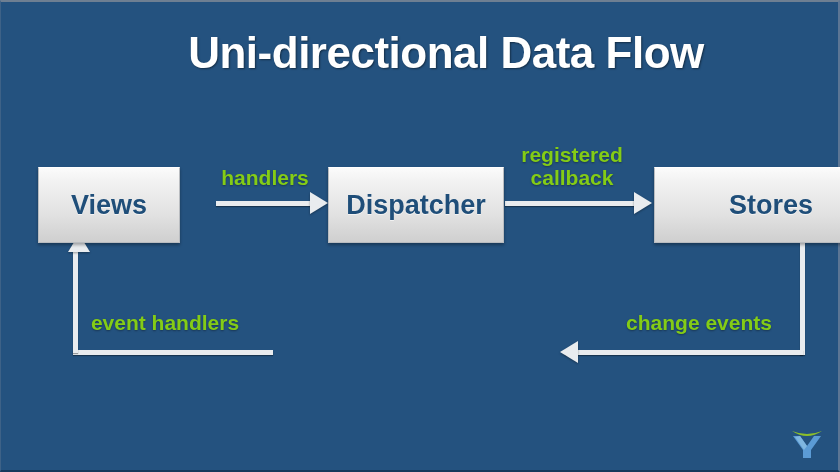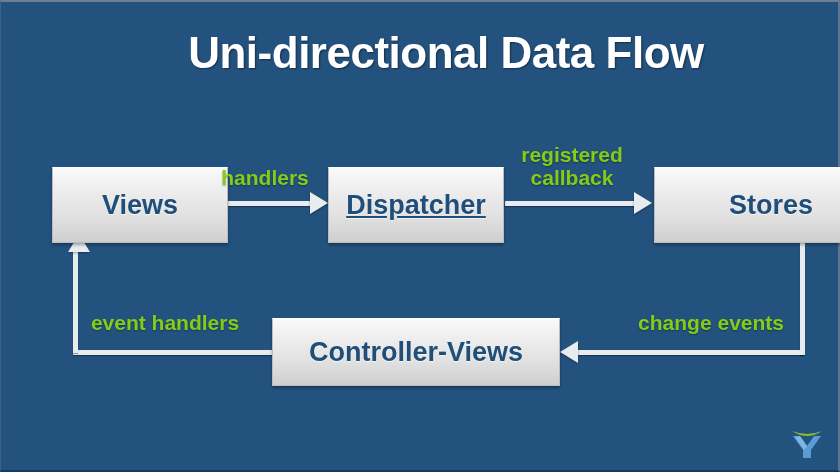--- a/index.html
+++ b/index.html
@@ -56,22 +56,22 @@
     font-weight: bold;
     box-sizing: border-box;
   }
   .node-label {
     color: #1f4e79;
     font-weight: bold;
     text-shadow: 0 1px 0 rgba(255,255,255,0.6);
     white-space: nowrap;
   }
 
-  #node-views      { left: 52px;  top: 167px; width: 176px; height: 76px; }
-  #node-dispatcher { left: 328px; top: 167px; width: 176px; height: 76px; text-decoration: underline; }
+  #node-views      { left: 38px;  top: 167px; width: 142px; height: 76px; }
+  #node-dispatcher { left: 328px; top: 167px; width: 176px; height: 76px; }
   #node-stores     { left: 654px; top: 167px; width: 190px; height: 76px; }
   #node-controller { left: 272px; top: 318px; width: 288px; height: 68px; }
 
   #node-views .node-label      { font-size: 27px; }
   #node-dispatcher .node-label { font-size: 27px; }
   #node-stores .node-label     { font-size: 27px; margin-left: 44px; }
   #node-controller .node-label { font-size: 27px; }
 
   
   .line {
@@ -128,21 +128,21 @@
     font-size: 21px;
     text-align: center;
     line-height: 23px;
     white-space: pre-line;
     text-shadow: 0 1px 2px rgba(0,0,0,0.35);
     font-weight: bold;
   }
   #cap-actions   { left: 205px; top: 166px; width: 120px; }
   #cap-callback  { left: 502px; top: 143px; width: 140px; }
   #cap-event     { left: 80px;  top: 311px; width: 170px; text-align: center; }
-  #cap-change    { left: 614px; top: 311px; width: 170px; text-align: right; }
+  #cap-change    { left: 614px; top: 311px; width: 170px; text-align: center; }
 
   
   #logo {
     position: absolute;
     left: 786px;
     top: 424px;
     width: 42px;
     height: 40px;
   }
 </style>
@@ -174,23 +174,20 @@
   </div>
 
   <div class="node" id="node-dispatcher">
     <span class="node-label">Dispatcher</span>
   </div>
 
   <div class="node" id="node-stores">
     <span class="node-label">Stores</span>
   </div>
 
-  <div class="node" id="node-controller">
-    <span class="node-label">Controller-Views</span>
-  </div>
 
   <div class="caption" id="cap-actions">handlers</div>
   <div class="caption" id="cap-callback">registered
 callback</div>
   <div class="caption" id="cap-event">event handlers</div>
   <div class="caption" id="cap-change">change events</div>
 
   <svg id="logo" viewBox="0 0 42 40">
     <path d="M6 7 Q21 17 36 7 Q21 13 6 7 Z" fill="#8cbf2a"></path>
     <path d="M7 12 L14 12 L21 22 L28 12 L35 12 L25 26 L25 34 L17 34 L17 26 Z" fill="#5b9bd5"></path>

